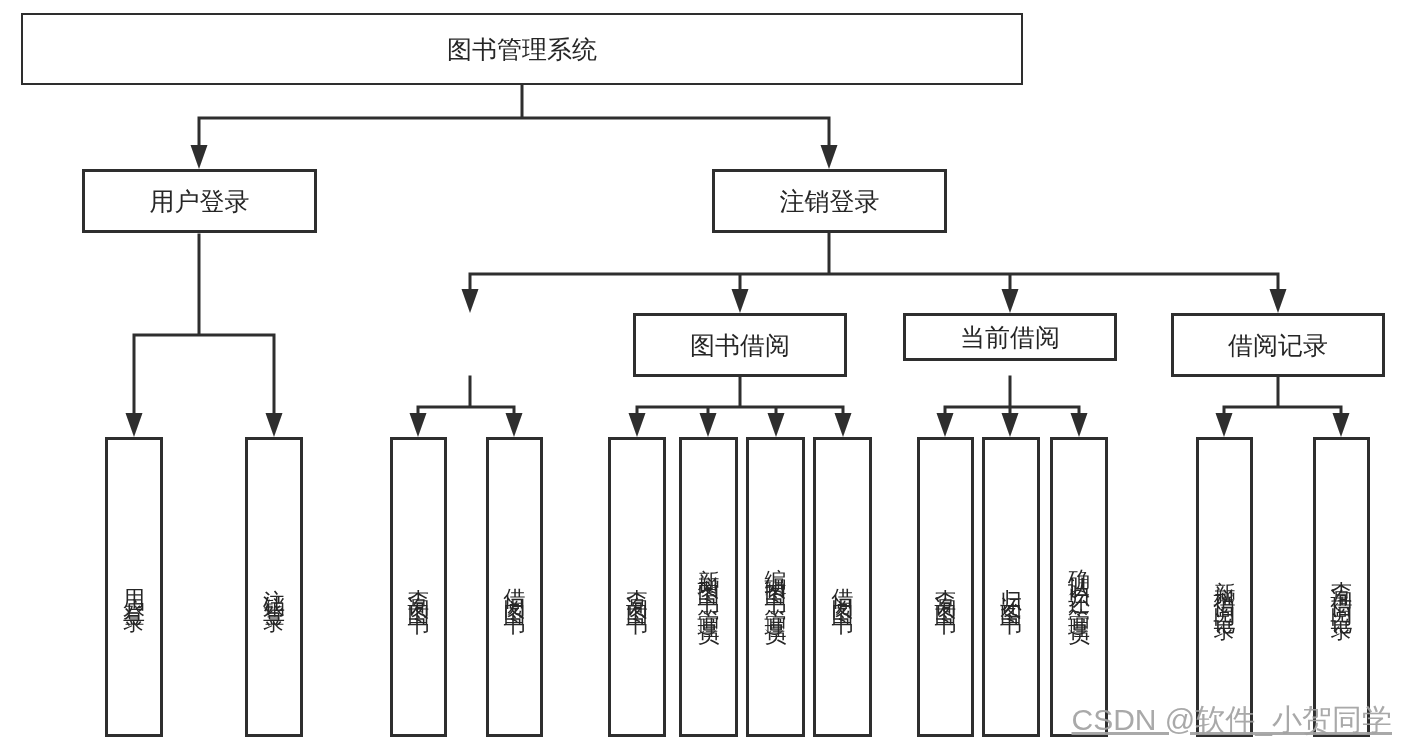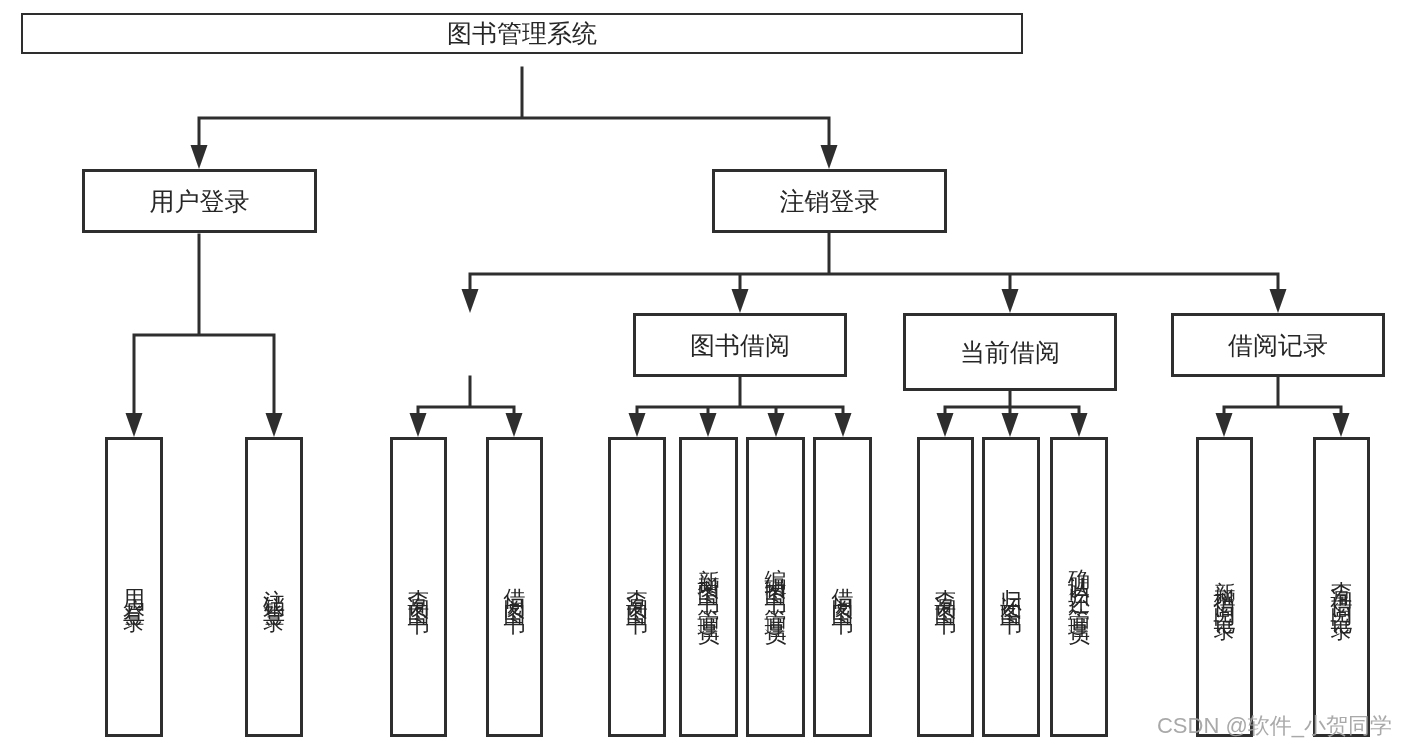--- a/index.html
+++ b/index.html
@@ -53,24 +53,25 @@
     text-orientation: mixed;
     font-size: 22px;
     letter-spacing: 8px;
     line-height: 1;
     color: #262626;
   }
   .watermark {
     position: absolute;
     right: 13px;
     bottom: 6px;
-    font-size: 22px;
+    font-size: 30px;
     color: rgba(162,162,162,0.92);
     z-index: 5;
     white-space: nowrap;
+    text-decoration: underline;
   }
 </style>
 </head>
 <body>
 
 <div class="stage">
 
   <svg class="connectors" viewBox="0 0 1405 747" xmlns="http://www.w3.org/2000/svg">
 
     <path d="M522 68 V118 M199 118 H829 M199 118 V148 M829 118 V148"></path>
@@ -100,35 +101,35 @@
     <path d="M1010 377 V407 M945 407 H1079 M945 407 V414 M1010 407 V414 M1079 407 V414"></path>
     <polygon points="936.5,413 953.5,413 945,437"></polygon>
     <polygon points="1001.5,413 1018.5,413 1010,437"></polygon>
     <polygon points="1070.5,413 1087.5,413 1079,437"></polygon>
 
     <path d="M1278 377 V407 M1224 407 H1341 M1224 407 V414 M1341 407 V414"></path>
     <polygon points="1215.5,413 1232.5,413 1224,437"></polygon>
     <polygon points="1332.5,413 1349.5,413 1341,437"></polygon>
   </svg>
 
-  <div class="box root" style="left:21px; top:13px; width:1002px; height:41px;">
+  <div class="box root" style="left:21px; top:13px; width:1002px; height:72px;">
     <span class="hlabel">图书管理系统</span>
   </div>
 
   <div class="box" style="left:82px; top:169px; width:235px; height:64px;">
     <span class="hlabel">用户登录</span>
   </div>
   <div class="box" style="left:712px; top:169px; width:235px; height:64px;">
     <span class="hlabel">注销登录</span>
   </div>
 
   <div class="box" style="left:633px; top:313px; width:214px; height:64px;font-family:Liberation Serif, serif;">
     <span class="hlabel">图书借阅</span>
   </div>
-  <div class="box" style="left:903px; top:313px; width:214px; height:78px;">
+  <div class="box" style="left:903px; top:313px; width:214px; height:48px;">
     <span class="hlabel">当前借阅</span>
   </div>
   <div class="box" style="left:1171px; top:313px; width:214px; height:64px;">
     <span class="hlabel">借阅记录</span>
   </div>
 
   <div class="box leaf" style="left:105px; width:58px;">
     <span class="vlabel">用户登录</span>
   </div>
   <div class="box leaf" style="left:245px; width:58px;">

